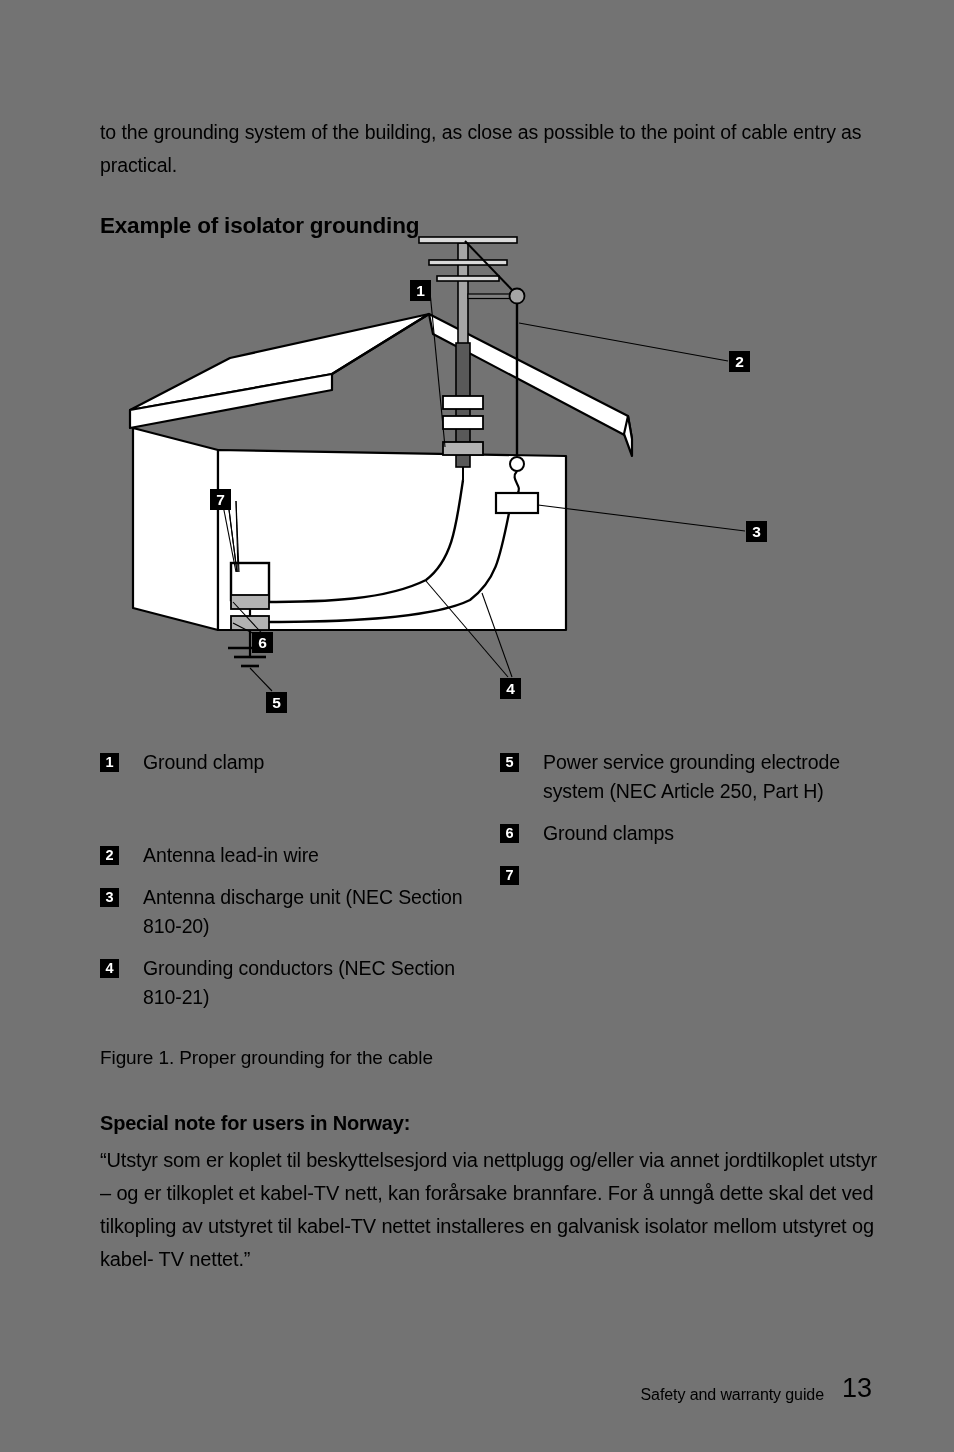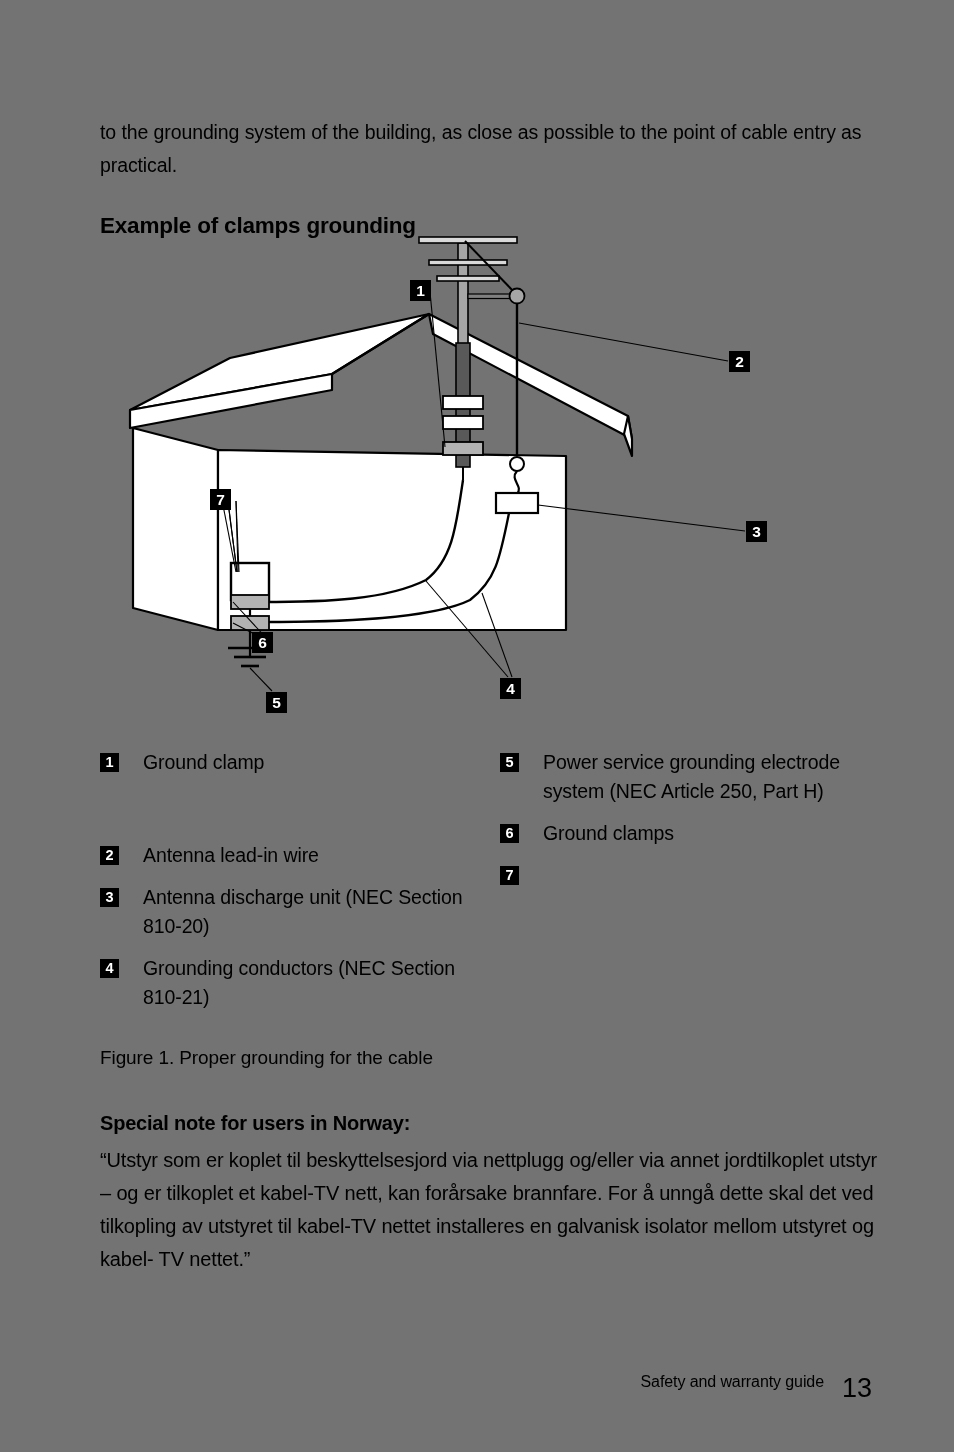--- a/index.html
+++ b/index.html
@@ -115,39 +115,39 @@
     line-height: 33px;
     letter-spacing: -0.15px;
   }
 
   
   .footer {
     position: absolute;
     right: 82px;
     bottom: 48px;
     display: flex;
-    align-items: flex-start;
+    align-items: flex-end;
   }
   .footer-label {
     font-size: 16px;
     letter-spacing: -0.1px;
   }
   .footer-page {
     font-size: 27px;
     margin-left: 18px;
   }
 </style>
 </head>
 <body>
 
 <div class="page">
 
   <p class="intro-para">to the grounding system of the building, as close as possible to the point of cable entry as practical.</p>
 
-  <h2 class="section-heading">Example of clamps grounding</h2>
+  <h2 class="section-heading">Example of isolator grounding</h2>
 
   <div class="figure-wrap">
     <svg width="770" height="500" viewBox="0 0 770 500" xmlns="http://www.w3.org/2000/svg">
 
       <g fill="#ffffff" stroke="#000000" stroke-width="2.2" stroke-linejoin="round">
 
         <polygon points="30,182 130,130 329,86 232,146"></polygon>
 
         <polygon points="30,182 232,146 232,162 30,200"></polygon>
 

